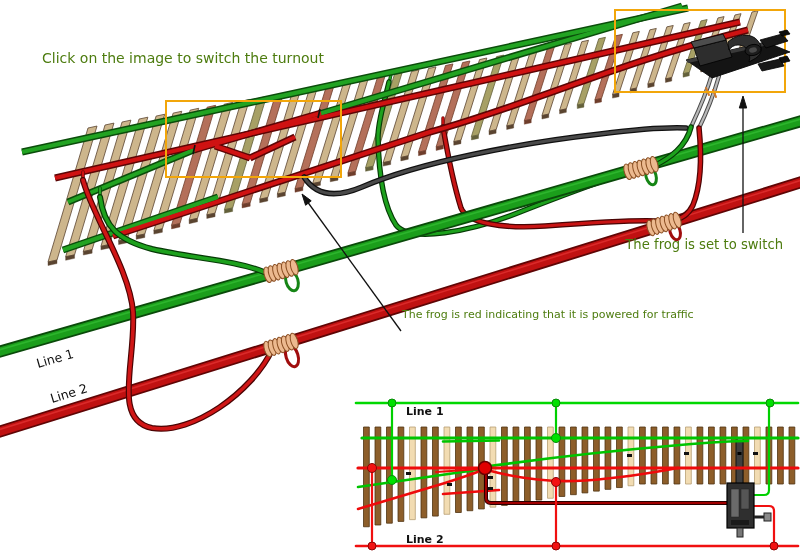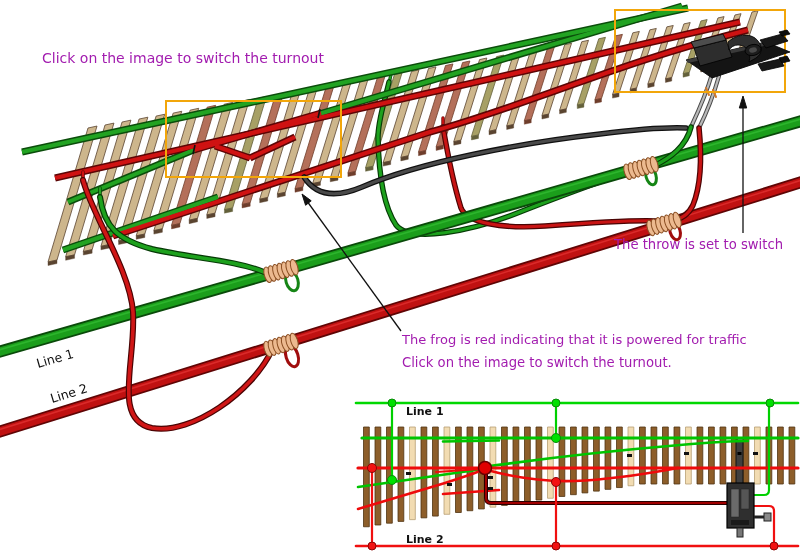--- a/index.html
+++ b/index.html
@@ -1,21 +1,21 @@
 <!DOCTYPE html>
 <html><head>
 <meta charset="utf-8">
 <style>
   html,body{margin:0;padding:0;background:#ffffff;width:800px;height:555px;overflow:hidden;
     font-family:"DejaVu Sans","Liberation Sans",sans-serif;}
   #stage{position:relative;width:800px;height:555px;}
   #scene{position:absolute;left:0;top:0;}
-  .cap{position:absolute;color:#a21caf;}
+  .cap{position:absolute;color:#4d7c0f;}
   .cap-top{left:42px;top:50px;font-size:14px;}
-  .cap-frog1{left:402px;top:308px;font-size:13px;margin-top:24px;}
+  .cap-frog1{left:402px;top:308px;font-size:11px;}
   .cap-frog2{left:402px;top:326px;font-size:13.2px;}
   .cap-click{left:402px;top:355px;font-size:13.2px;}
   .cap-throw{left:560px;top:237px;width:223px;text-align:right;font-size:13.2px;line-height:16.5px;}
   svg text{font-family:"DejaVu Sans","Liberation Sans",sans-serif;}
   .buslabel{font-size:12.5px;fill:#111;}
   .schlabel{font-size:11px;font-weight:bold;fill:#111;}
 </style>
 </head>
 <body>
 
@@ -370,18 +370,17 @@
       <rect x="737" y="528" width="6" height="9" fill="#777" stroke="#222"></rect>
     </g>
 
     <text class="schlabel" x="406" y="415">Line 1</text>
     <text class="schlabel" x="406" y="543">Line 2</text>
   </g>
 </svg>
 
 <div class="cap cap-top">Click on the image to switch the turnout</div>
 <div class="cap cap-frog1">The frog is red indicating that it is powered for traffic</div>
-<div class="cap cap-click">Click on the image to switch the turnout.</div>
 <div class="cap cap-throw">
-  <div>The throw is set to switch</div>
+  <div>The frog is set to switch</div>
 </div>
 
 </div>
 
 </body></html>

